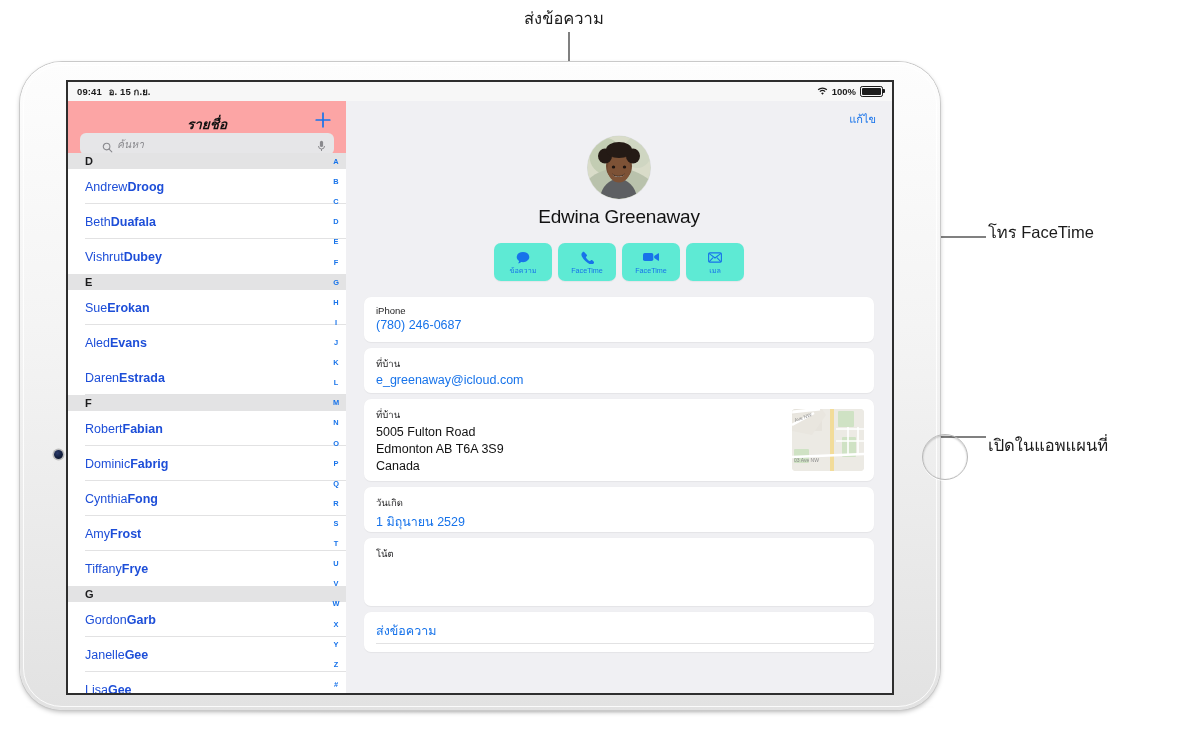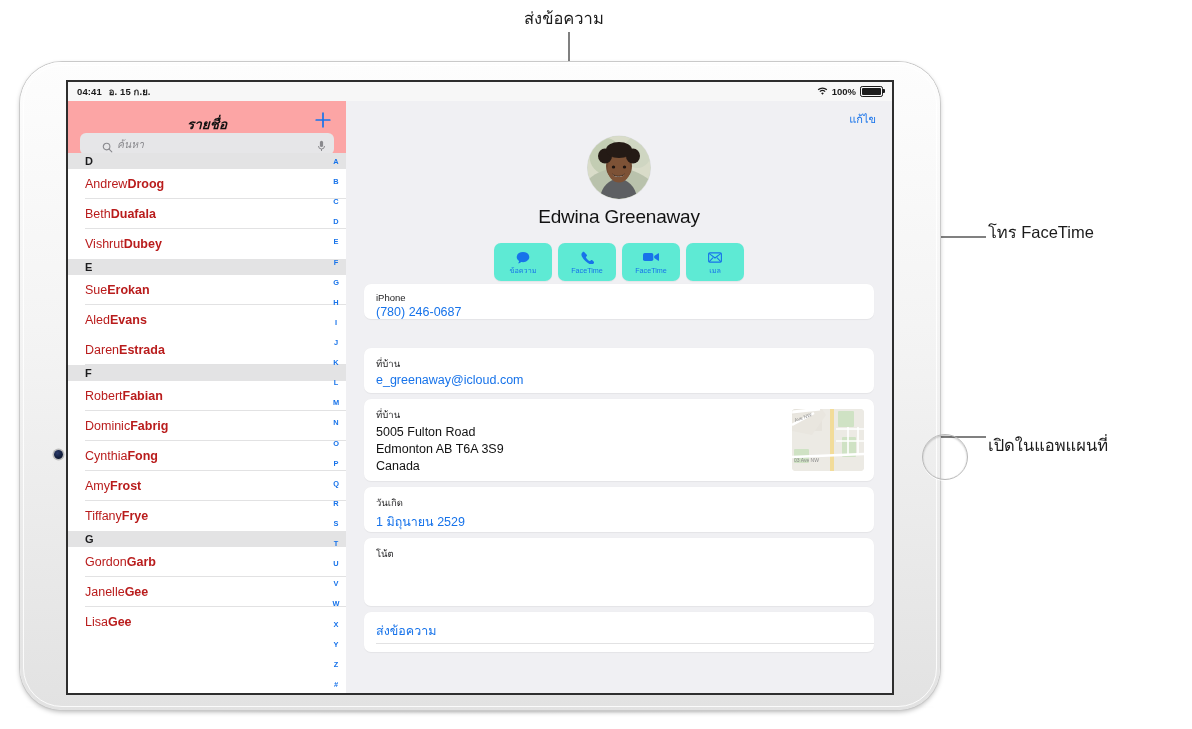--- a/index.html
+++ b/index.html
@@ -87,22 +87,22 @@
   .search-ph{font-size:10.5px;color:#8a8a8e;margin-left:4px;flex:1;}
   .mic-ic{width:9px;height:12px;margin-right:8px;color:#8a8a8e;flex:0 0 auto;}
 
   .list{position:absolute;left:0;right:0;top:52px;bottom:0;overflow:hidden;}
   .sec{
     height:16px;background:#e3e3e4;
     display:flex;align-items:center;
     padding-left:17px;font-size:11px;font-weight:700;color:#1c1c1e;
   }
   .row{
-    height:30px;display:flex;align-items:center;
-    padding-left:17px;font-size:12.5px;color:#b91c1c;
+    height:35px;display:flex;align-items:center;
+    padding-left:17px;font-size:12.5px;color:#1d4ed8;
     position:relative;background:#fff;
   }
   .row:after{
     content:"";position:absolute;left:17px;right:0;bottom:0;height:1px;background:#e2e2e3;
   }
   .row.last:after{display:none;}
   .row b{font-weight:700;}
   .row span.fn{font-weight:400;}
 
   .alpha{
@@ -185,21 +185,21 @@
   <div class="device-shadow"></div>
   <div class="device">
     <div class="cam"></div>
     <div class="home"></div>
   </div>
 
   <div class="screen">
 
     <div class="statusbar">
       <div class="sb-left">
-        <span>04:41</span>
+        <span>09:41</span>
         <span>อ. 15 ก.ย.</span>
       </div>
       <div class="sb-right">
         <span class="wifi-ic">
           <svg viewBox="0 0 16 12" width="11" height="9">
               <path d="M8 10.6l-1.9-2.2a2.9 2.9 0 013.8 0L8 10.6z" fill="#1b1b1b"></path>
               <path d="M3.6 5.6a6.6 6.6 0 018.8 0l-1.1 1.3a5 5 0 00-6.6 0L3.6 5.6z" fill="#1b1b1b"></path>
               <path d="M1.1 2.8a10.3 10.3 0 0113.8 0l-1.1 1.3a8.7 8.7 0 00-11.6 0L1.1 2.8z" fill="#1b1b1b"></path>
             </svg>
         </span>
@@ -393,21 +393,21 @@
             <span class="ai">
               <svg viewBox="0 0 16 12" width="14" height="11">
                 <rect x=".7" y=".7" width="14.6" height="10.6" rx="1.4" fill="none" stroke="#1773ea" stroke-width="1.3"></rect>
                 <path d="M1.1 1.2L8 6.6l6.9-5.4M1.1 10.9L5.8 6.2M14.9 10.9L10.2 6.2" fill="none" stroke="#1773ea" stroke-width="1.2"></path>
               </svg>
             </span>
             <span class="al">เมล</span>
           </div>
         </div>
 
-      <div class="card" style="top:183px;height:35px;">
+      <div class="card" style="top:196px;height:45px;">
         <div style="padding:8px 12px 0 12px;">
           <div class="lbl">iPhone</div>
           <div class="val">(780) 246-0687</div>
         </div>
       </div>
 
       <div class="card" style="top:247px;height:45px;">
         <div style="padding:8px 12px 0 12px;">
           <div class="lbl">ที่บ้าน</div>
           <div class="val">e_greenaway@icloud.com</div>

